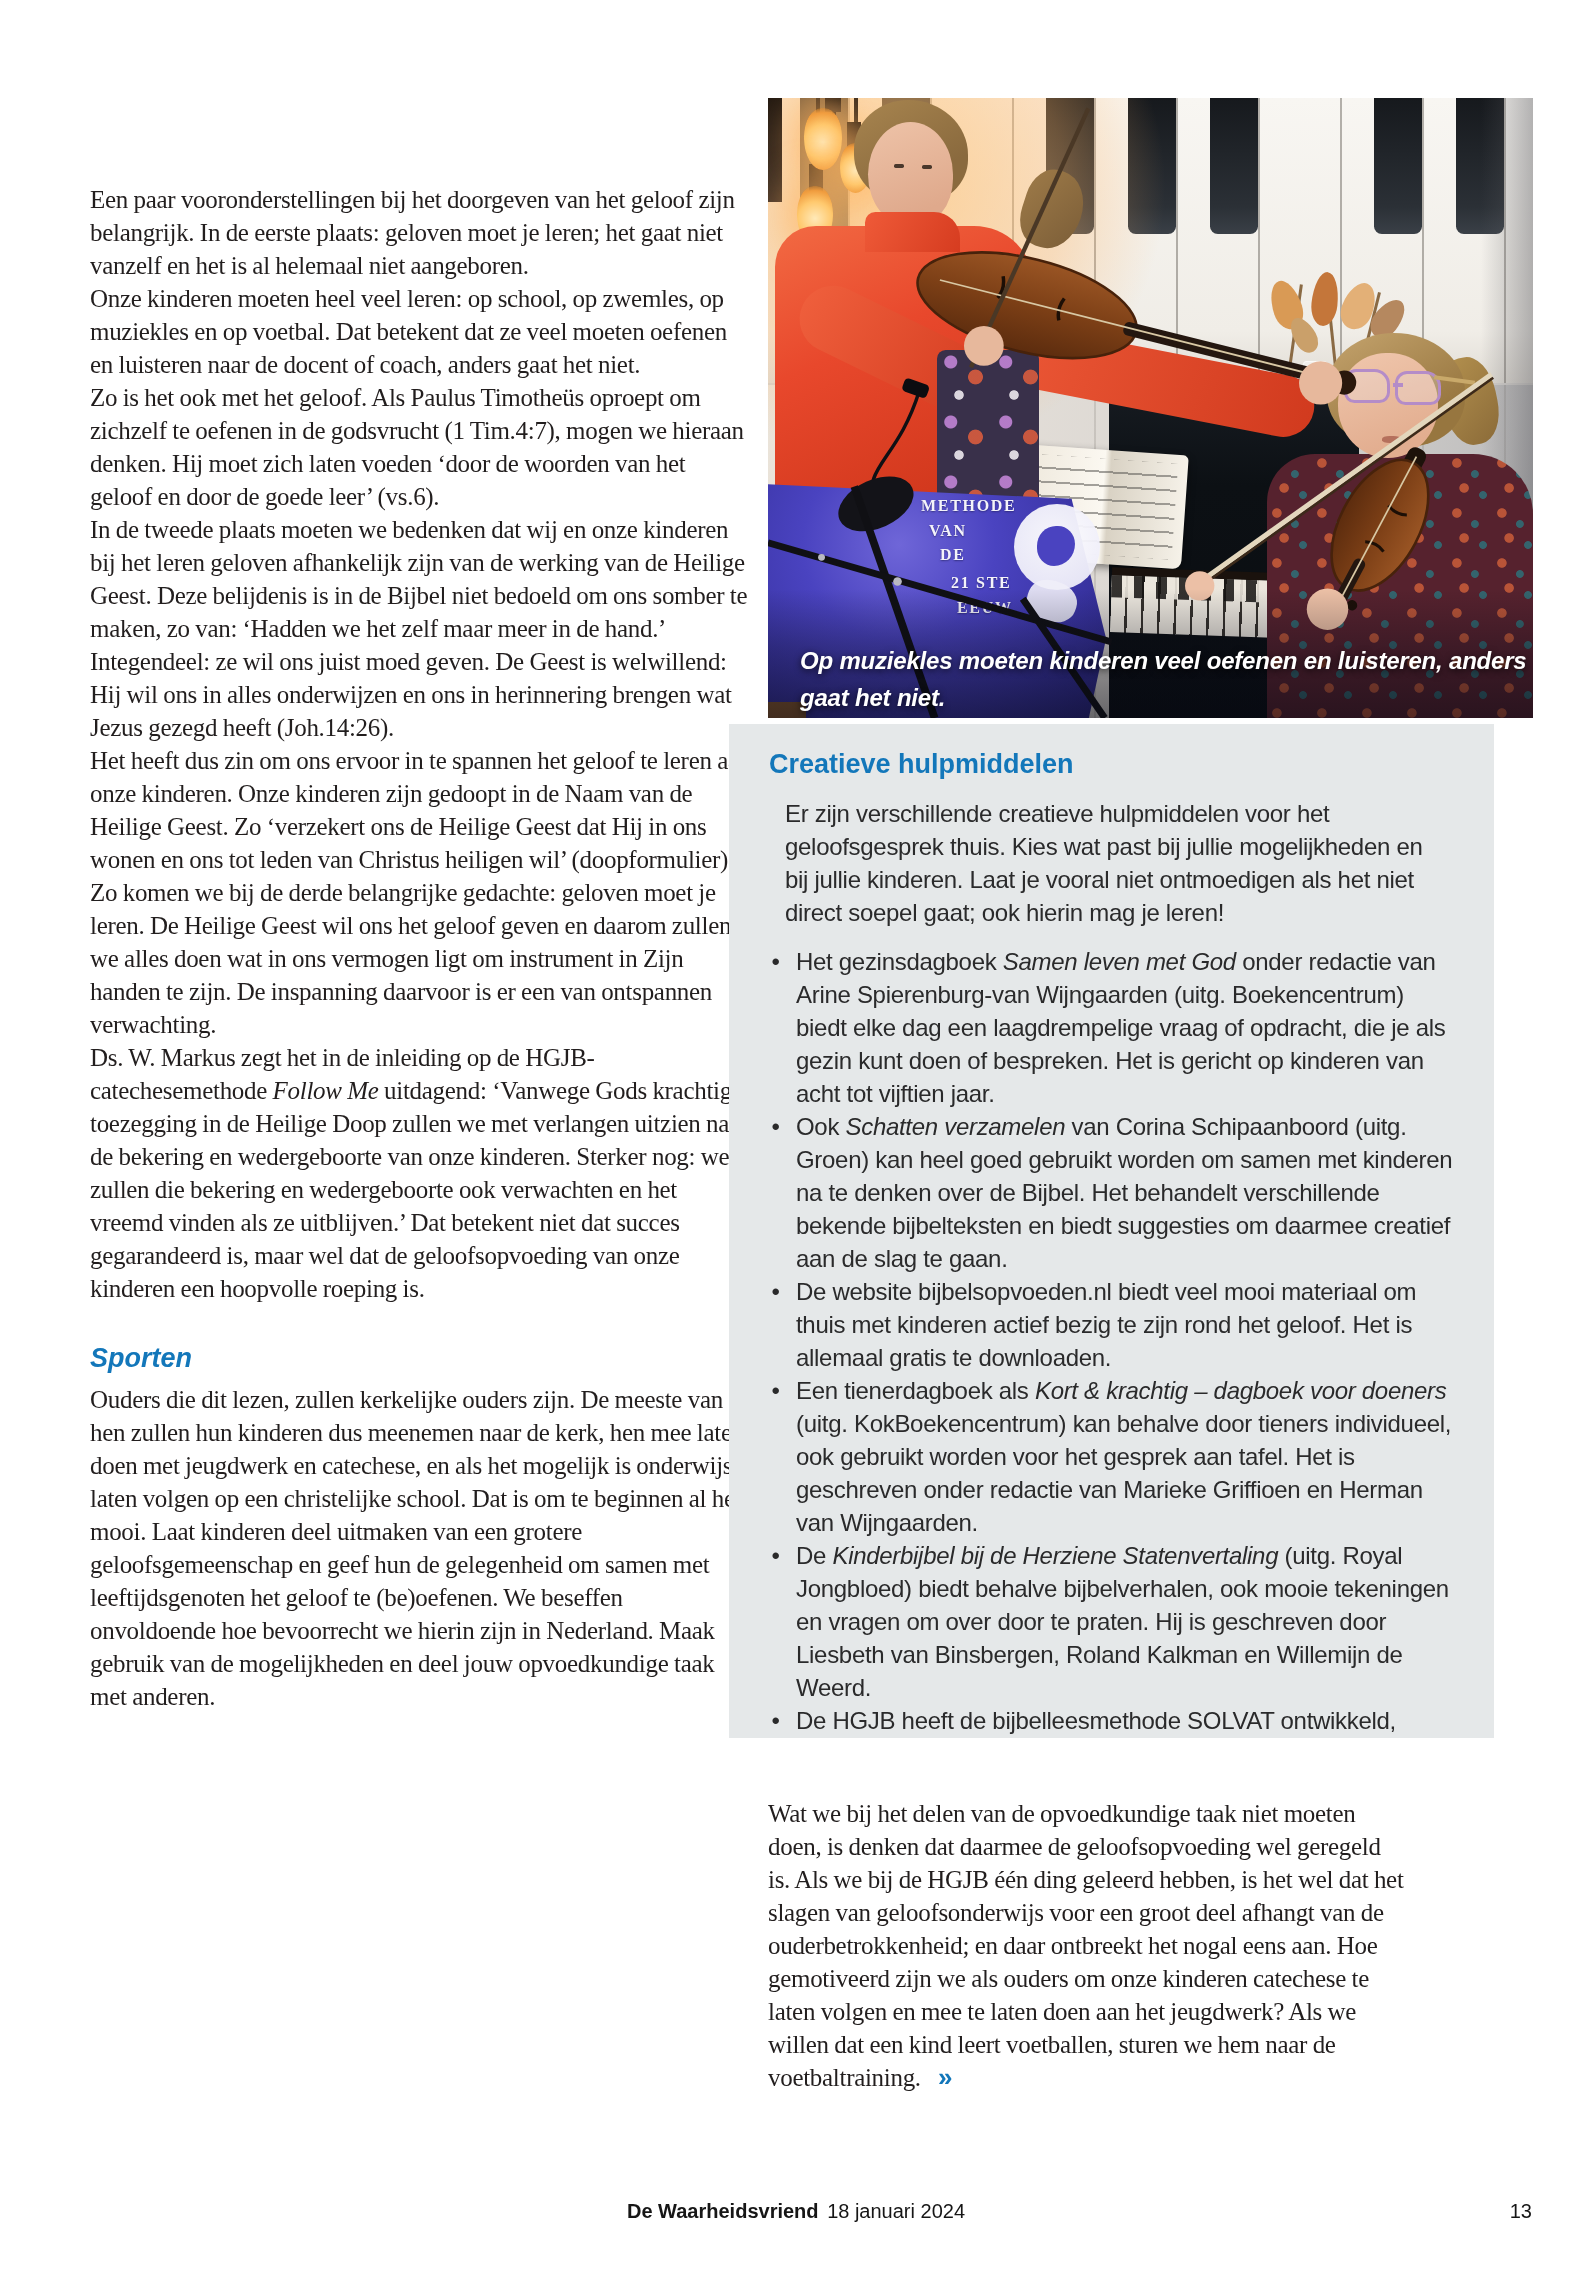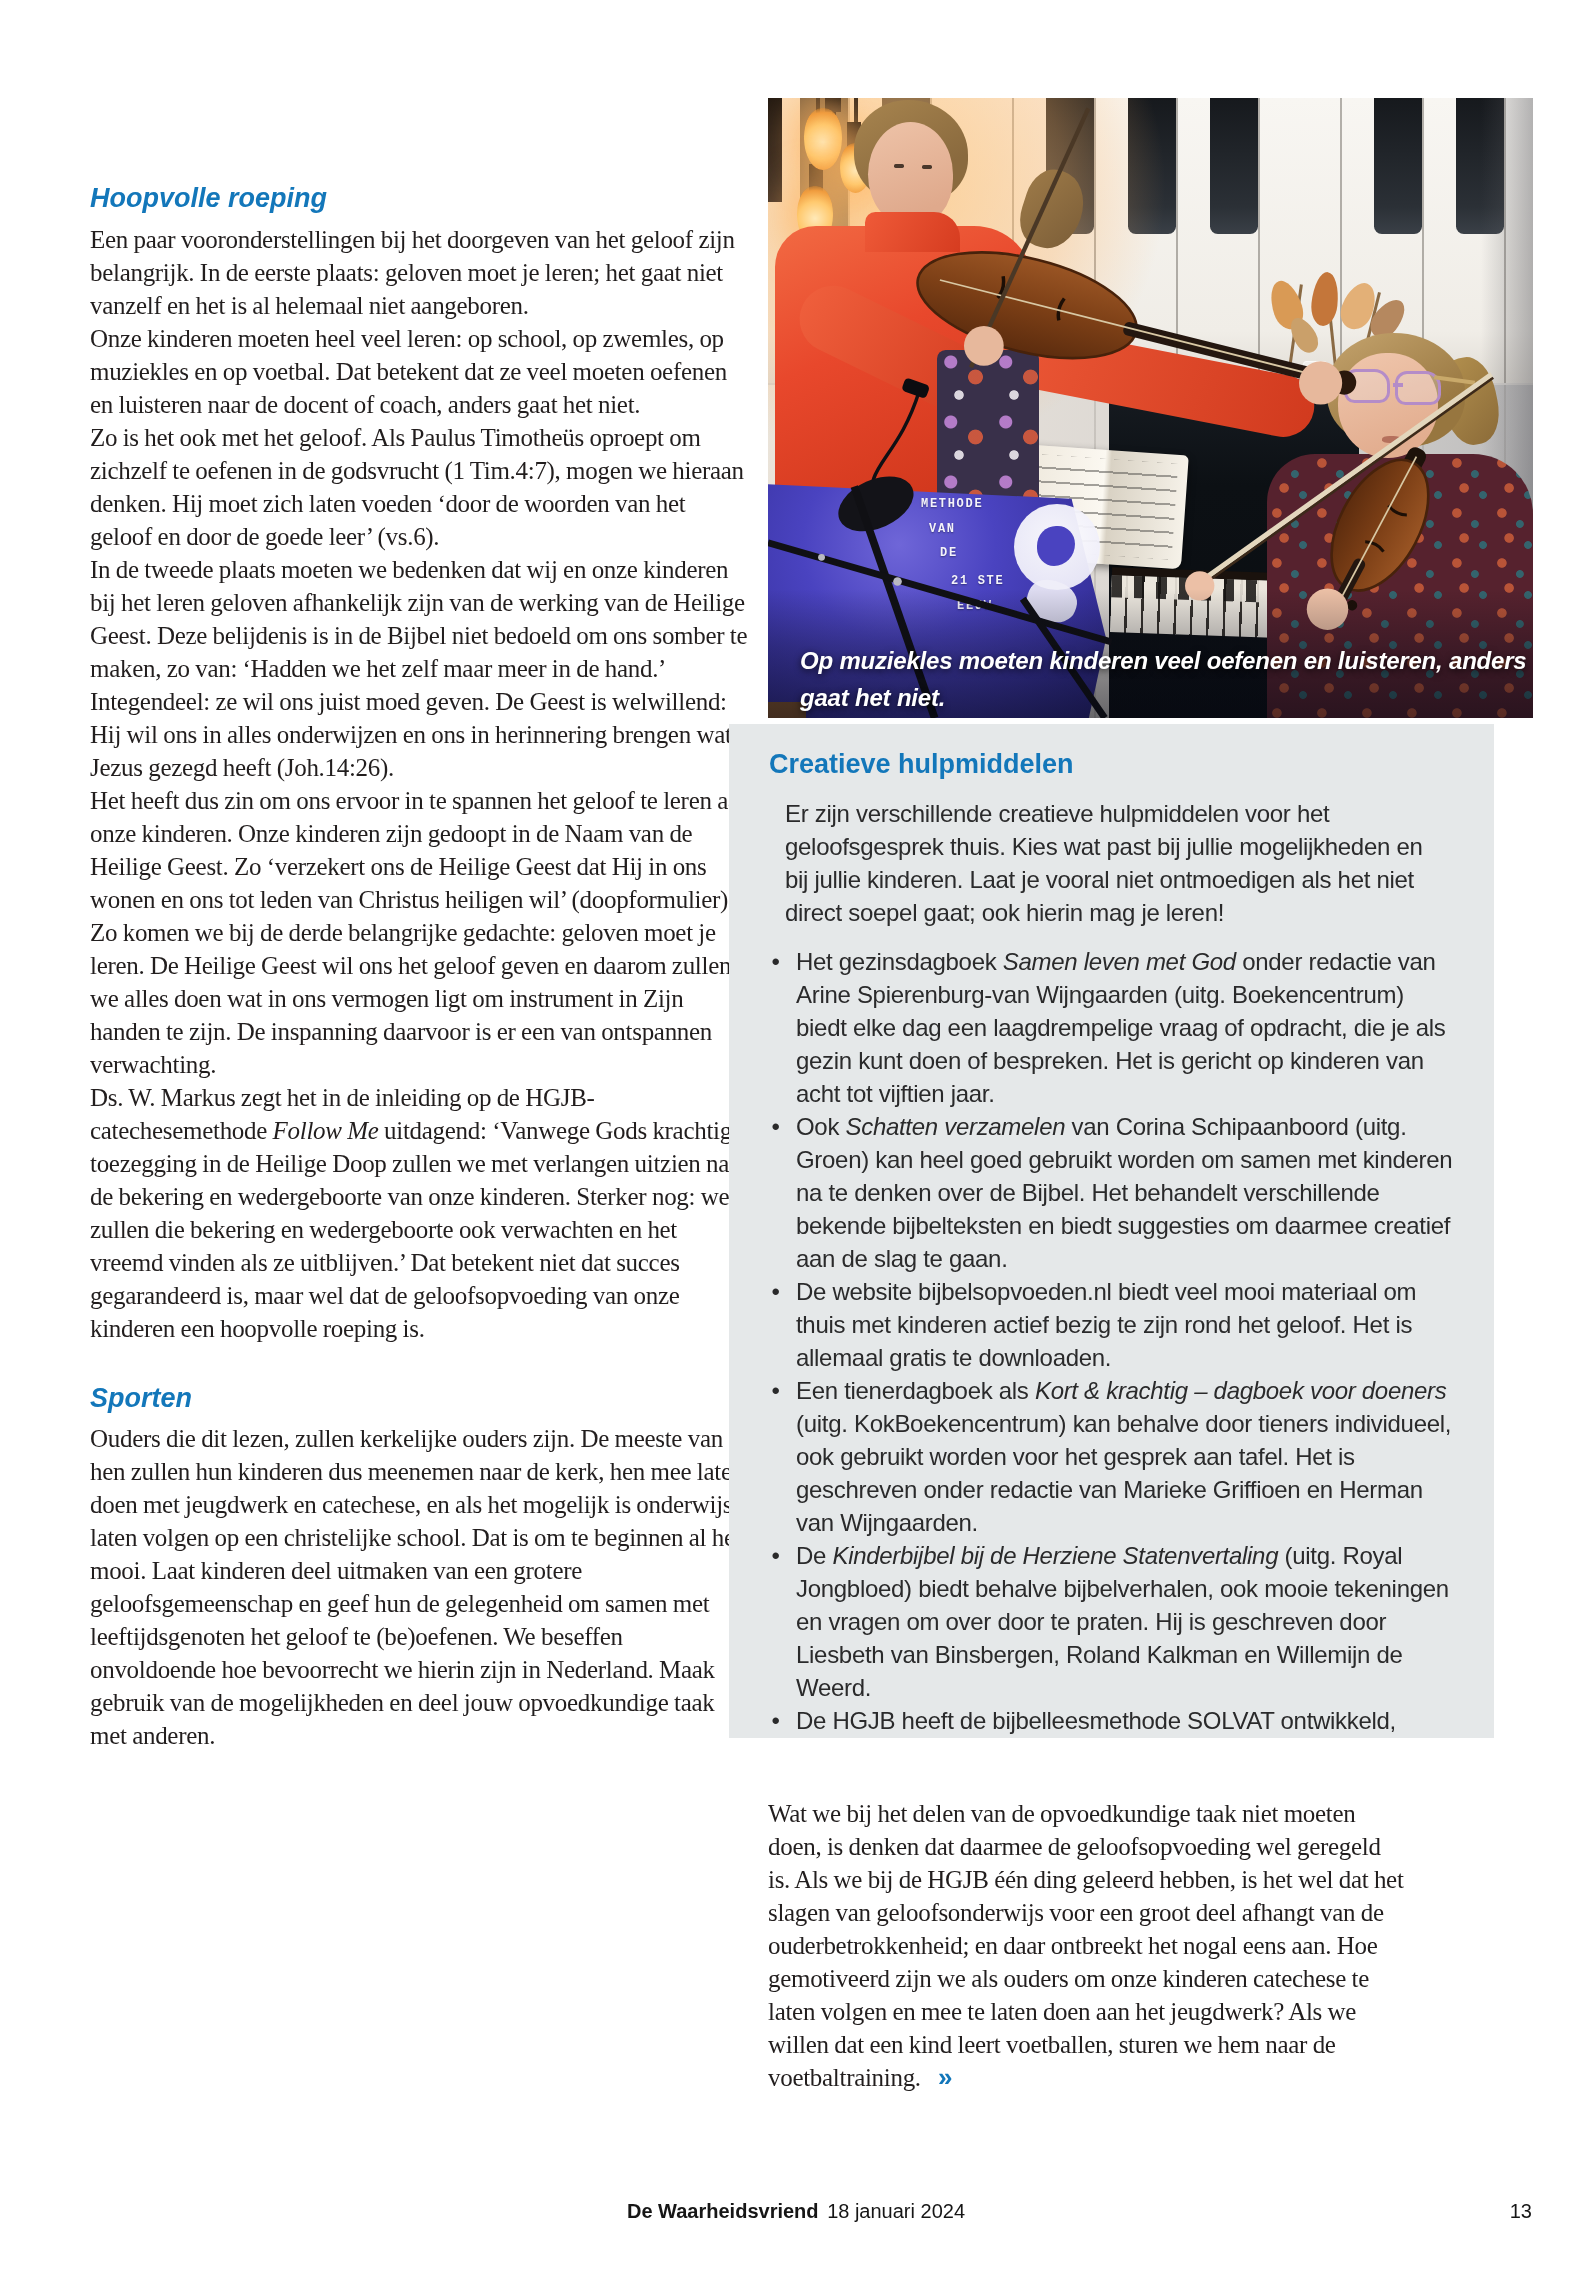--- a/index.html
+++ b/index.html
@@ -85,22 +85,22 @@
   .g-face{position:absolute;left:570px;top:255px;width:100px;height:105px;border-radius:48% 48% 50% 50%;
           background:linear-gradient(160deg,#f0c7ad,#e2ad8f 82%);}
   .g-mouth{position:absolute;left:614px;top:338px;width:19px;height:7px;border-radius:40%;background:#b5705c;}
   .g-glass{position:absolute;width:40px;height:28px;border:3.5px solid #b48cc8;border-radius:12px 15.5px 10.4px 10.4px;background:rgba(235,235,245,0.25);}
   .g-bridge{position:absolute;left:625px;top:285px;width:10.4px;height:3.5px;background:#b48cc8;}
   .g-temple{position:absolute;left:666px;top:280px;width:41px;height:3.5px;background:#c9a96a;transform:rotate(8deg);}
 
   .bag{position:absolute;left:0px;top:379px;width:345px;height:241px;
        background:radial-gradient(circle at 38% 28%,#6f66d8 0%,#4a43c0 35%,#3b35a6 65%,#28247e 100%);
        clip-path:polygon(0 3%,88% 9%,98% 67%,93% 100%,0 100%);}
-  .bag-text span{position:absolute;color:#f4f3fa;font-weight:700;letter-spacing:1.7px;font-size:12px;
-                 font-family:Liberation Mono, monospace;text-shadow:0 0.9px 1.7px rgba(20,20,60,0.5);}
+  .bag-text span{position:absolute;color:#f4f3fa;font-weight:700;letter-spacing:1.7px;font-size:16px;
+                 font-family:Liberation Serif, serif;text-shadow:0 0.9px 1.7px rgba(20,20,60,0.5);}
   .bag-text span:nth-child(1){left:153px;top:399px;}
   .bag-text span:nth-child(2){left:161px;top:424px;}
   .bag-text span:nth-child(3){left:172px;top:448px;}
   .bag-text span:nth-child(4){left:183px;top:476px;}
   .bag-text span:nth-child(5){left:189px;top:501px;}
   .emblem{position:absolute;left:246px;top:406px;width:86px;height:86px;border-radius:50%;
           background:radial-gradient(circle at 45% 40%,#ffffff 0%,#f0effa 70%,#dcdaf0 100%);opacity:0.95;}
   .emblem-in{position:absolute;left:269px;top:428px;width:38px;height:40px;border-radius:50% 45% 55% 45%;background:#4a43c0;}
   .emblem-tail{position:absolute;left:259px;top:483px;width:50px;height:40px;border-radius:45%;background:#efeef8;opacity:0.9;transform:rotate(20deg);}
   .floor{position:absolute;left:0;top:604px;width:38px;height:15.5px;background:#8a5a2e;}
@@ -132,21 +132,20 @@
   .footer .mag{font-weight:700;font-family:"Liberation Sans",sans-serif;}
   .footer .date{margin-left:8.6px;}
   .pagenum{position:absolute;right:60px;top:2200px;font-size:20px;color:#161616;}
 </style>
 </head>
 <body>
 
 <div class="page">
 
   <div class="left-col">
-      <h2 class="sec-heading">Hoopvolle roeping</h2>
       <p class="body-p"><span>Een paar vooronderstellingen bij het doorgeven van het geloof zijn belangrijk. In de eerste plaats: geloven moet je leren; het gaat niet vanzelf en het is al helemaal niet aangeboren.</span></p>
       <p class="body-p"><span>Onze kinderen moeten heel veel leren: op school, op zwemles, op muziekles en op voetbal. Dat betekent dat ze veel moeten oefenen en luisteren naar de docent of coach, anders gaat het niet.</span></p>
       <p class="body-p"><span>Zo is het ook met het geloof. Als Paulus Timotheüs oproept om zichzelf te oefenen in de godsvrucht (1 Tim.4:7), mogen we hieraan denken. Hij moet zich laten voeden ‘door de woorden van het geloof en door de goede leer’ (vs.6).</span></p>
       <p class="body-p"><span>In de tweede plaats moeten we bedenken dat wij en onze kinderen bij het leren geloven afhankelijk zijn van de werking van de Heilige Geest. Deze belijdenis is in de Bijbel niet bedoeld om ons somber te maken, zo van: ‘Hadden we het zelf maar meer in de hand.’ Integendeel: ze wil ons juist moed geven. De Geest is welwillend: Hij wil ons in alles onderwijzen en ons in herinnering brengen wat Jezus gezegd heeft (Joh.14:26).</span></p>
       <p class="body-p"><span>Het heeft dus zin om ons ervoor in te spannen het geloof te leren aan onze kinderen. Onze kinderen zijn gedoopt in de Naam van de Heilige Geest. Zo ‘verzekert ons de Heilige Geest dat Hij in ons wonen en ons tot leden van Christus heiligen wil’ (doopformulier). Zo komen we bij de derde belangrijke gedachte: geloven moet je leren. De Heilige Geest wil ons het geloof geven en daarom zullen we alles doen wat in ons vermogen ligt om instrument in Zijn handen te zijn. De inspanning daarvoor is er een van ontspannen verwachting.</span></p>
       <p class="body-p"><span>Ds. W. Markus zegt het in de inleiding op de HGJB-catechesemethode </span><em>Follow Me</em><span> uitdagend: ‘Vanwege Gods krachtige toezegging in de Heilige Doop zullen we met verlangen uitzien naar de bekering en wedergeboorte van onze kinderen. Sterker nog: we zullen die bekering en wedergeboorte ook verwachten en het vreemd vinden als ze uitblijven.’ Dat betekent niet dat succes gegarandeerd is, maar wel dat de geloofsopvoeding van onze kinderen een hoopvolle roeping is.</span></p>
       <h2 class="sec-heading">Sporten</h2>
       <p class="body-p"><span>Ouders die dit lezen, zullen kerkelijke ouders zijn. De meeste van hen zullen hun kinderen dus meenemen naar de kerk, hen mee laten doen met jeugdwerk en catechese, en als het mogelijk is onderwijs laten volgen op een christelijke school. Dat is om te beginnen al heel mooi. Laat kinderen deel uitmaken van een grotere geloofsgemeenschap en geef hun de gelegenheid om samen met leeftijdsgenoten het geloof te (be)oefenen. We beseffen onvoldoende hoe bevoorrecht we hierin zijn in Nederland. Maak gebruik van de mogelijkheden en deel jouw opvoedkundige taak met anderen.</span></p>
     </div>
 

